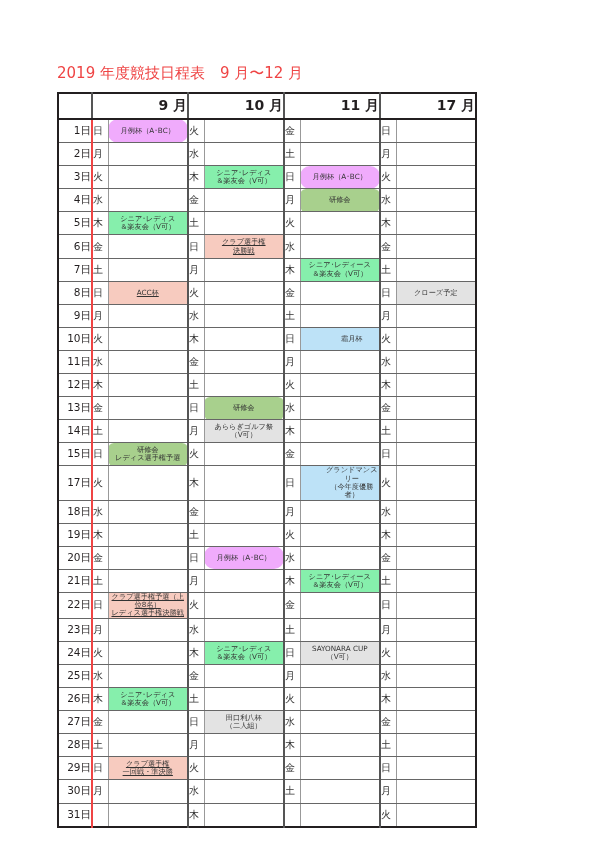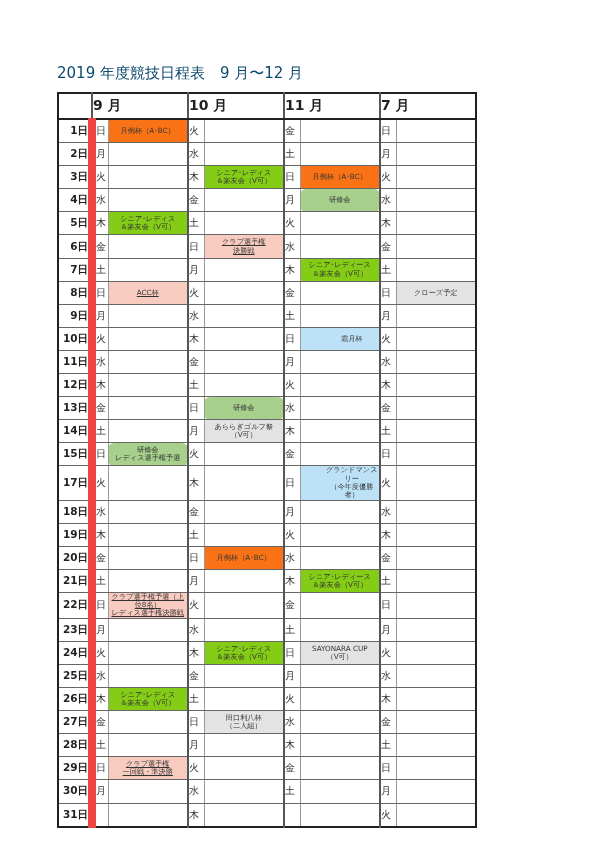--- a/index.html
+++ b/index.html
@@ -1,26 +1,26 @@
 <!DOCTYPE html>
 <html><head>
 <meta charset="utf-8">
 <style>
   html, body { margin:0; padding:0; background:#ffffff; }
   body { width:612px; height:859px; position:relative; font-family:"DejaVu Sans", sans-serif; color:#231f20; overflow:hidden; }
-  .title { position:absolute; left:57px; top:64px; font-size:15px; letter-spacing:0px; white-space:pre; color:#0c4a6e; }
+  .title { position:absolute; left:57px; top:64px; font-size:15px; letter-spacing:0px; white-space:pre; color:#ef4444; }
   table.sched { position:absolute; left:57px; top:92px; border-collapse:collapse; border:2px solid #231f20; table-layout:fixed; }
   table.sched td, table.sched th { padding:0; margin:0; }
-  th.hdr { height:24px; font-size:14px; font-weight:bold; text-align:left; border-left:2px solid #555; border-bottom:2px solid #231f20; }
+  th.hdr { height:24px; font-size:14px; font-weight:bold; text-align:right; border-left:2px solid #555; border-bottom:2px solid #231f20; }
   th.corner { border-bottom:2px solid #231f20; }
-  td.day { height:22.1px; font-size:10.5px; font-weight:bold; text-align:right; padding-right:4px; border-right:8px solid #ef4444; border-bottom:1.4px solid #666; }
+  td.day { height:22.1px; font-size:10.5px; font-weight:normal; text-align:right; padding-right:4px; border-right:2px solid #ef4444; border-bottom:1.4px solid #666; }
   td.dow { font-size:10px; text-align:left; padding-left:3px; border-left:2px solid #555; border-right:1px solid #999; border-bottom:1.4px solid #666; color:#333; }
   td.ev { font-size:7.2px; text-align:center; line-height:1.15; border-bottom:1.4px solid #666; color:#333; white-space:pre-line; }
-  td.ev.c-purple { background:#f97316; }
-  td.ev.c-yellow { background:#84cc16; }
+  td.ev.c-purple { background:#f0abfc;border-radius:10px; }
+  td.ev.c-yellow { background:#86efac; }
   td.ev.c-pink { background:#f7cbbf;text-decoration:underline; }
   td.ev.c-green { background:#a8d08d;border-radius:6px; }
   td.ev.c-blue { background:#bde2f7;padding-left:24px; }
   td.ev.c-gray { background:#e3e3e3; }
   col.c-day { width:34px; }
   col.c-dow { width:16px; }
   col.c-ev { width:80px; }
 </style>
 </head>
 <body>
@@ -38,21 +38,21 @@
       <col class="c-ev">
     <col class="c-dow">
       <col class="c-ev">
   </colgroup>
   <thead>
     <tr>
       <th class="corner"></th>
       <th class="hdr" colspan="2">9 月</th>
       <th class="hdr" colspan="2">10 月</th>
       <th class="hdr" colspan="2">11 月</th>
-      <th class="hdr" colspan="2">7 月</th>
+      <th class="hdr" colspan="2">17 月</th>
     </tr>
   </thead>
   <tbody id="sched-body">
       <tr>
         <td class="day">1日</td>
         <td class="dow">日</td>
         <td class="ev c-purple">月例杯（A･BC）</td>
         <td class="dow">火</td>
         <td class="ev"></td>
         <td class="dow">金</td>

